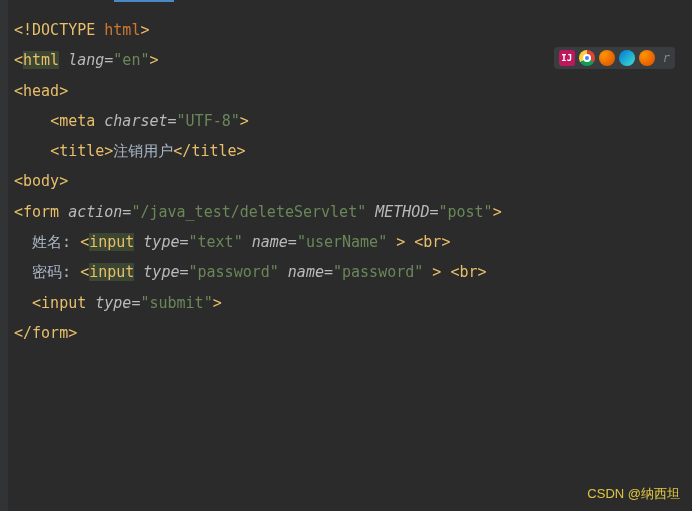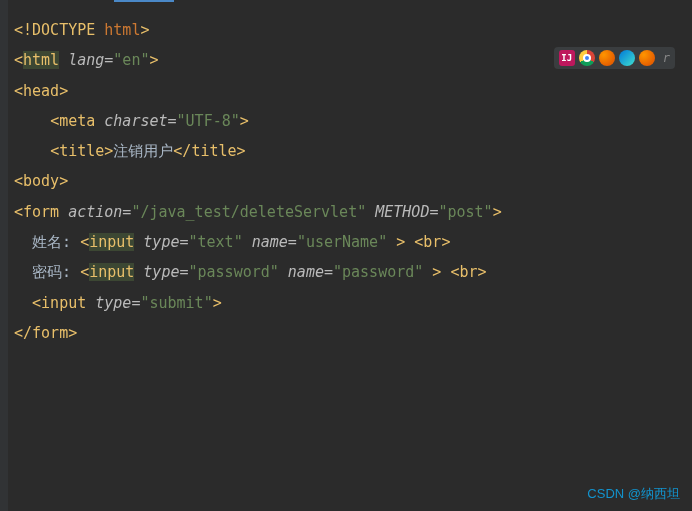--- a/index.html
+++ b/index.html
@@ -68,21 +68,21 @@
     border-radius: 50%;
   }
   .ic-edge {
     background: linear-gradient(135deg, #0078d7, #40e0d0);
     border-radius: 50%;
   }
   .ic-run { color: #888; font-style: italic; font-size: 12px; padding-left: 4px; }
   .watermark {
     position: absolute;
     bottom: 8px; right: 12px;
-    color: #0ea5e9;
+    color: #fde047;
     font-family: Arial, sans-serif;
     font-size: 13px;
     opacity: 0.85;
   }
   .tab-underline {
     position: absolute;
     top: 0; left: 114px;
     width: 60px; height: 2px;
     background: #4a88c7;
   }

